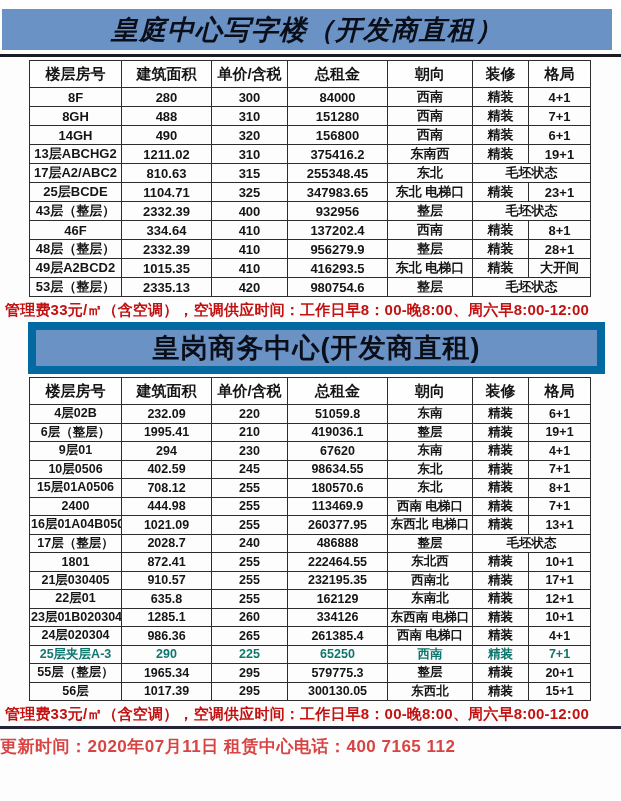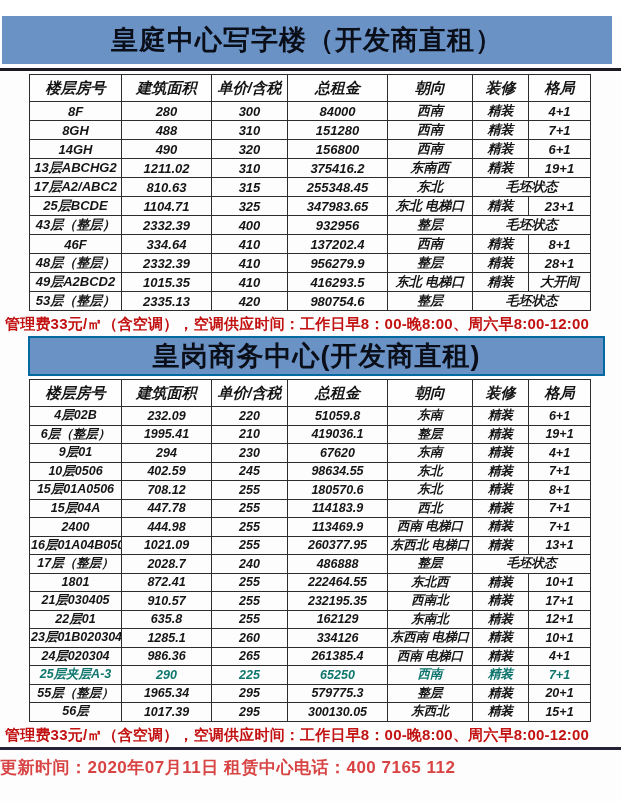--- a/index.html
+++ b/index.html
@@ -5,27 +5,27 @@
   html,body{margin:0;padding:0;}
   body{
     width:621px;height:801px;background:#ffffff;overflow:hidden;
     font-family:"Liberation Sans","DejaVu Sans",sans-serif;
   }
   .sheet{position:relative;width:621px;height:801px;background:#fdfdfd;}
   .bar{
     background:#6b92c5;display:flex;align-items:center;justify-content:center;
     font-weight:bold;font-size:27px;color:#0a0e18;letter-spacing:1px;white-space:nowrap;
   }
-  .bar1{height:48px;margin:16px 9px 0 2px;}
-  .bar2{height:36px;margin:3px 16px 0 28px;border:2px solid #0369a1;}
+  .bar1{height:41px;margin:9px 9px 0 2px;font-style:italic;}
+  .bar2{height:36px;margin:3px 16px 0 28px;border:8px solid #0369a1;}
   .divider{height:3px;background:#1b1b24;margin-top:4px;}
   .divider-bottom{margin-top:3px;background:#242436;}
   .tbl{
     border-collapse:collapse;table-layout:fixed;margin:3px 0 0 29px;width:561px;
-    font-weight:bold;color:#151515;font-style:italic;
+    font-weight:bold;color:#151515;
   }
   .tbl th,.tbl td{
     border:1.5px solid #2d2d2d;text-align:center;padding:0 1px;
     white-space:nowrap;overflow:hidden;
   }
   .tbl th{font-size:15px;height:26px;background:#fefefe;}
   .t1 td{font-size:13px;height:18px;}
   .t2 td{font-size:12.5px;height:17.5px;}
   tr.hl td{color:#0f766e;}
   .note{
@@ -232,29 +232,20 @@
         <tr>
           <td>15层01A0506</td>
           <td>708.12</td>
           <td>255</td>
           <td>180570.6</td>
           <td>东北</td>
           <td>精装</td>
           <td>8+1</td>
         </tr>
         <tr>
-          <td>15层04A</td>
-          <td>447.78</td>
-          <td>255</td>
-          <td>114183.9</td>
-          <td>西北</td>
-          <td>精装</td>
-          <td>7+1</td>
-        </tr>
-        <tr>
           <td>2400</td>
           <td>444.98</td>
           <td>255</td>
           <td>113469.9</td>
           <td>西南 电梯口</td>
           <td>精装</td>
           <td>7+1</td>
         </tr>
         <tr>
           <td>16层01A04B0506</td>

